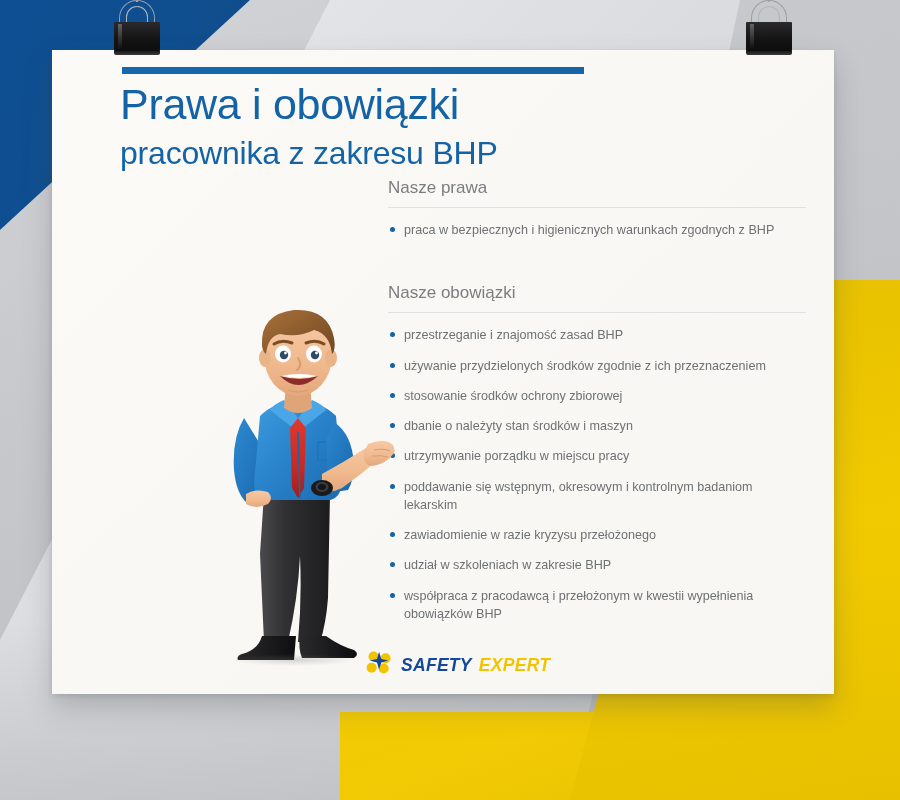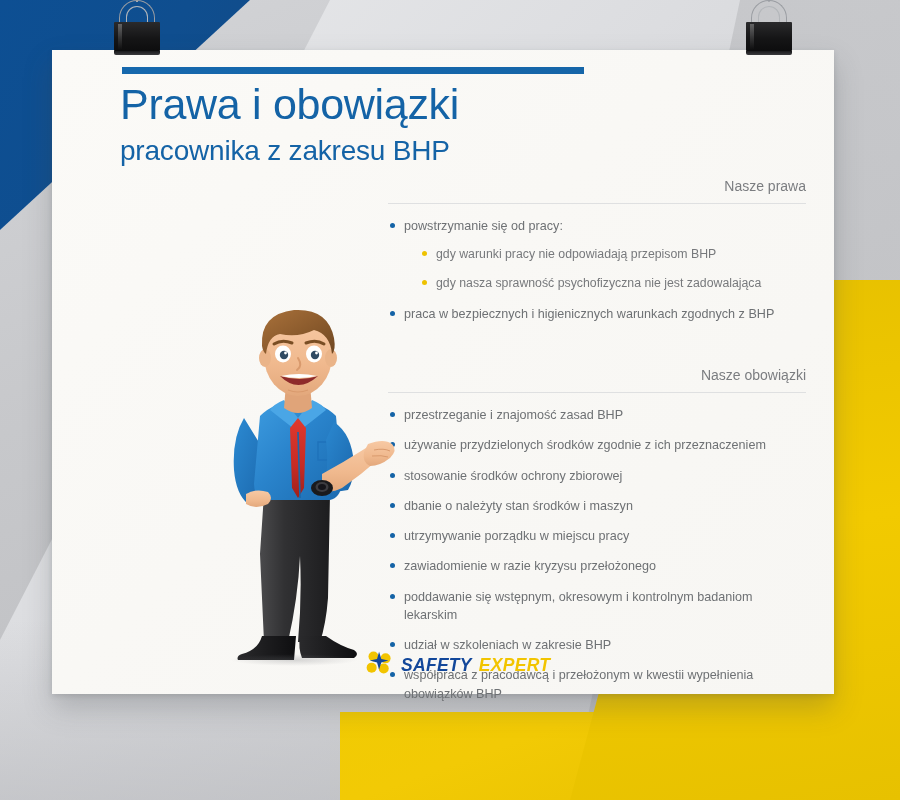--- a/index.html
+++ b/index.html
@@ -128,40 +128,39 @@
     left: 68px; top: 30px;
     font-size: 43px;
     font-weight: 400;
     color: #1463a6;
     letter-spacing: -.3px;
     white-space: nowrap;
   }
   .title-sub {
     position: absolute;
     left: 68px; top: 85px;
-    font-size: 28px;
+    font-size: 32px;
     font-weight: 400;
     color: #1463a6;
     letter-spacing: -.2px;
     white-space: nowrap;
   }
 
   
   .content-col {
     position: absolute;
     left: 336px; top: 128px;
     width: 418px;
   }
   .section { margin-bottom: 18px; }
   .section-title {
-    font-size: 14px;
+    font-size: 17px;
     color: #7b7d80;
     font-weight: 400;
     padding-bottom: 9px;
-    text-align: right;
   }
   .section-rule {
     height: 1px;
     background: #dfe0e1;
     margin-bottom: 13px;
   }
   .bullet-list { list-style: none; }
   .bullet-list > li {
     position: relative;
     padding-left: 16px;
@@ -251,44 +250,37 @@
     <div class="accent-bar"></div>
     <div class="title-main">Prawa i obowiązki</div>
     <div class="title-sub">pracownika z zakresu BHP</div>
 
     <div class="content-col">
 
       <div class="section">
         <div class="section-title">Nasze prawa</div>
         <div class="section-rule"></div>
         <ul class="bullet-list">
-          <li>
-            <span>powstrzymanie się od pracy:</span>
-            <ul class="sub-list">
-              <li>gdy warunki pracy nie odpowiadają przepisom BHP</li>
-              <li>gdy nasza sprawność psychofizyczna nie jest zadowalająca</li>
-            </ul>
-          </li>
           <li>praca w bezpiecznych i higienicznych warunkach zgodnych z BHP</li>
         </ul>
       </div>
 
       <div class="section-gap"></div>
 
       <div class="section">
         <div class="section-title">Nasze obowiązki</div>
         <div class="section-rule"></div>
         <ul class="bullet-list">
           <li>przestrzeganie i znajomość zasad BHP</li>
           <li>używanie przydzielonych środków zgodnie z ich przeznaczeniem</li>
           <li>stosowanie środków ochrony zbiorowej</li>
           <li>dbanie o należyty stan środków i maszyn</li>
           <li>utrzymywanie porządku w miejscu pracy</li>
+          <li>poddawanie się wstępnym, okresowym i kontrolnym badaniom lekarskim</li>
           <li>zawiadomienie w razie kryzysu przełożonego</li>
-          <li>poddawanie się wstępnym, okresowym i kontrolnym badaniom lekarskim</li>
           <li>udział w szkoleniach w zakresie BHP</li>
           <li>współpraca z pracodawcą i przełożonym w kwestii wypełnienia obowiązków BHP</li>
         </ul>
       </div>
 
     </div>
 
     <div class="character">
       <div class="char-shadow"></div>
       <svg viewBox="0 0 200 370" width="200" height="370">

